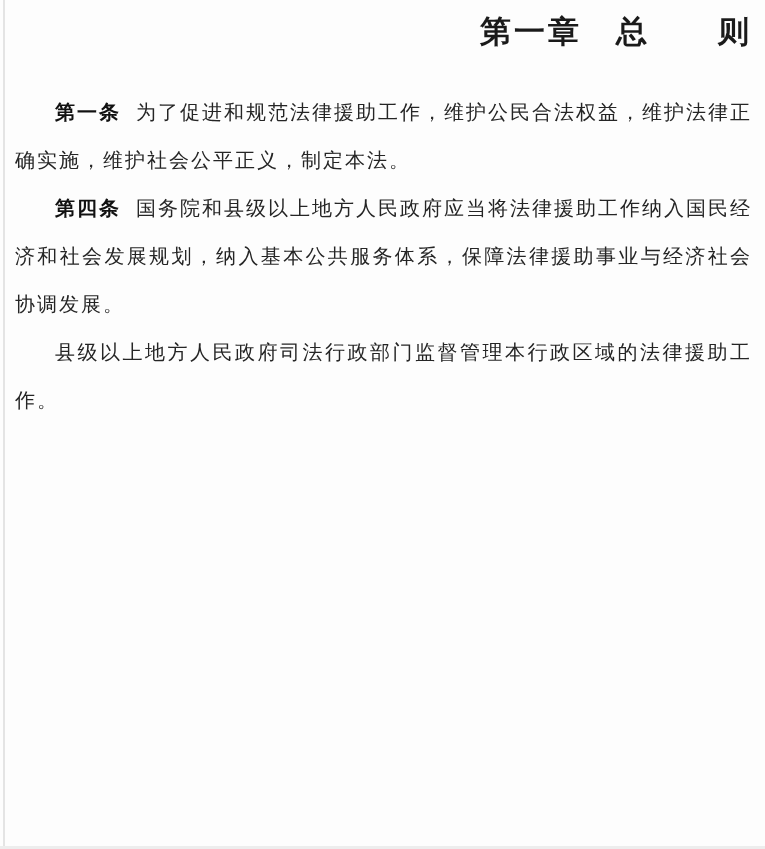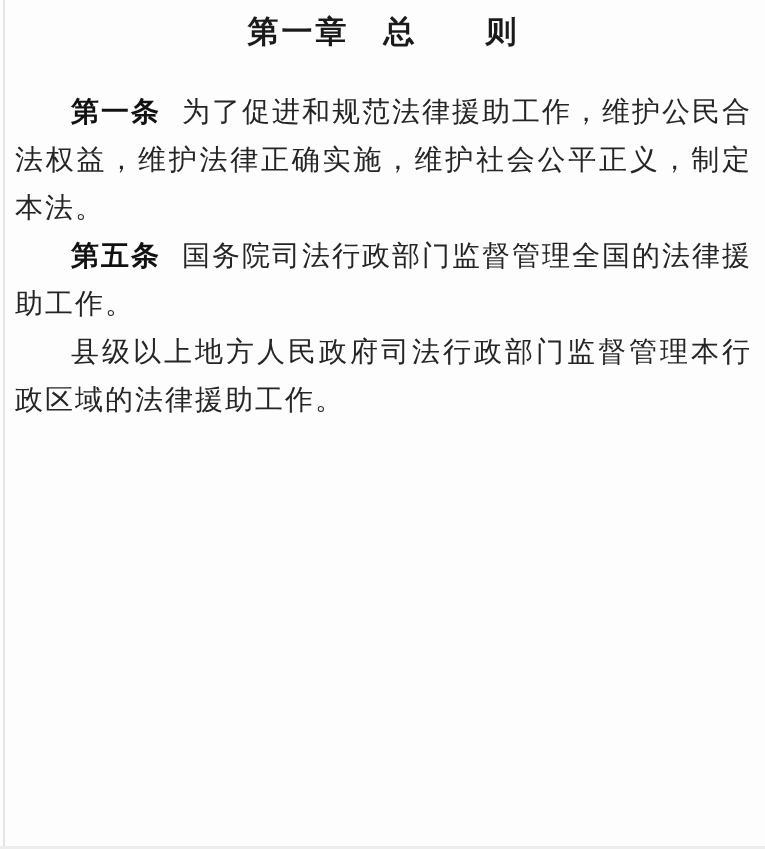--- a/index.html
+++ b/index.html
@@ -33,31 +33,31 @@
   .edge-bottom {
     position: absolute;
     left: 0;
     bottom: 0;
     width: 100%;
     height: 3px;
     background: #ededed;
   }
   h1.chapter-title {
     margin: 4px 0 34px 0;
-    text-align: center;
+    text-align: right;
     font-size: 31px;
     font-weight: bold;
     letter-spacing: 3px;
     line-height: 44px;
     color: #1a1a1a;
     white-space: pre;
   }
   p.para {
     margin: 0;
-    font-size: 28px;
+    font-size: 20px;
     line-height: 48px;
     text-align: justify;
     text-justify: inter-character;
     text-indent: 2em;
     letter-spacing: 2px;
     color: #252525;
   }
   p.para:last-child {
     margin-bottom: 0;
   }
@@ -79,23 +79,23 @@
 
   <h1 class="chapter-title">第一章　总　　则</h1>
 
   <p class="para">
     <span class="para-num">第一条</span><span class="para-text">为了促进和规范法律援助工作，维护公民合法权益，维护法律正确实施，维护社会公平正义，制定本法。</span>
   </p>
 
 
 
 
+  <p class="para">
+    <span class="para-num">第四条</span><span class="para-text">国务院和县级以上地方人民政府应当将法律援助工作纳入国民经济和社会发展规划，纳入基本公共服务体系，保障法律援助事业与经济社会协调发展。</span>
+  </p>
 
-  <p class="para">
-    <span class="para-num">第五条</span><span class="para-text">国务院司法行政部门监督管理全国的法律援助工作。</span>
-  </p>
 
   <p class="para">
     <span class="para-text">县级以上地方人民政府司法行政部门监督管理本行政区域的法律援助工作。</span>
   </p>
 
   <div class="edge-bottom"></div>
 </div>
 
 </body></html>

